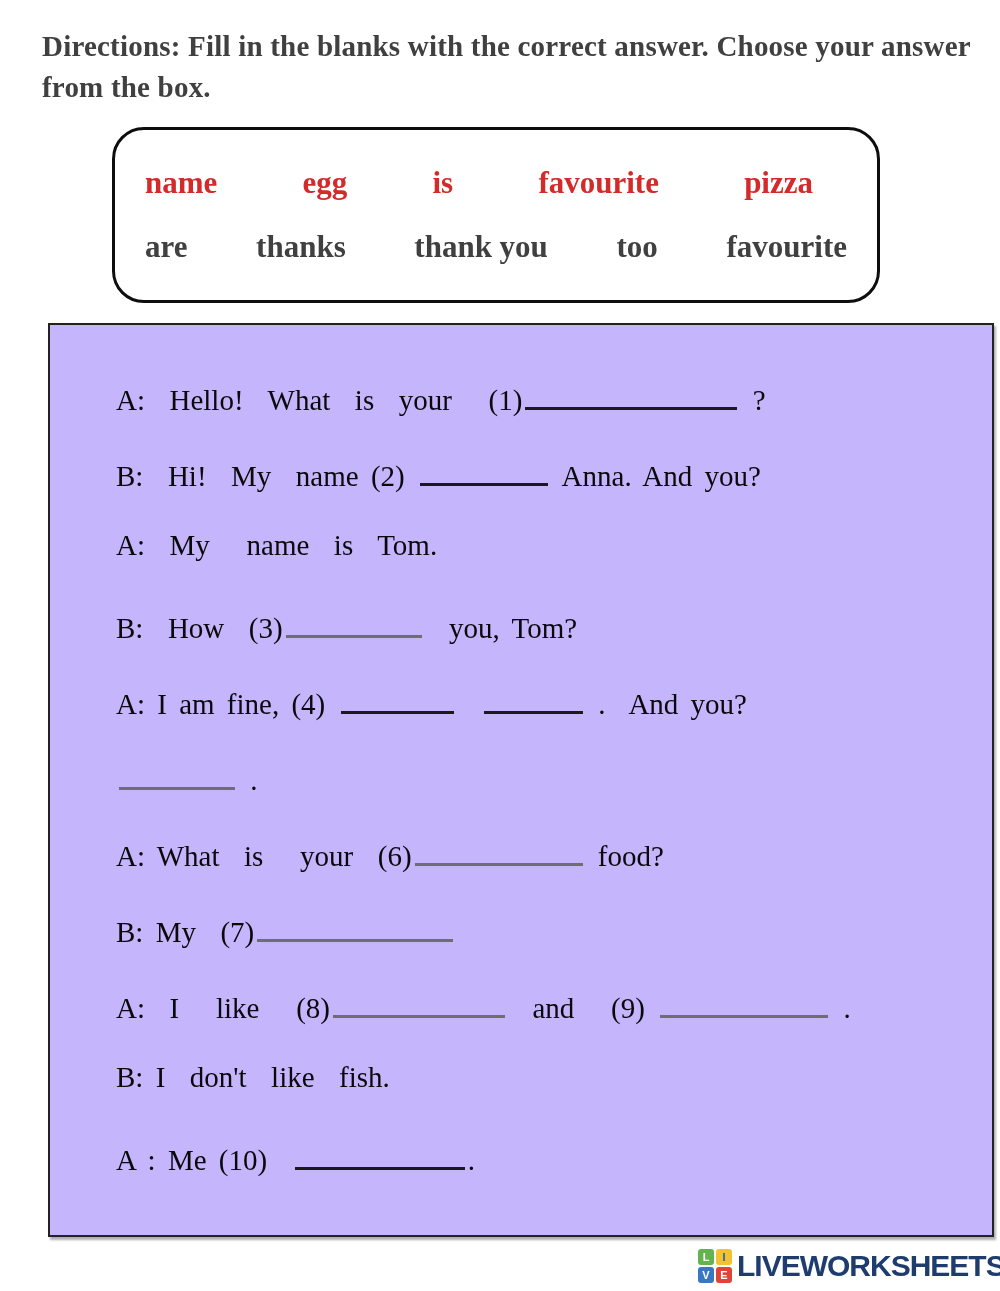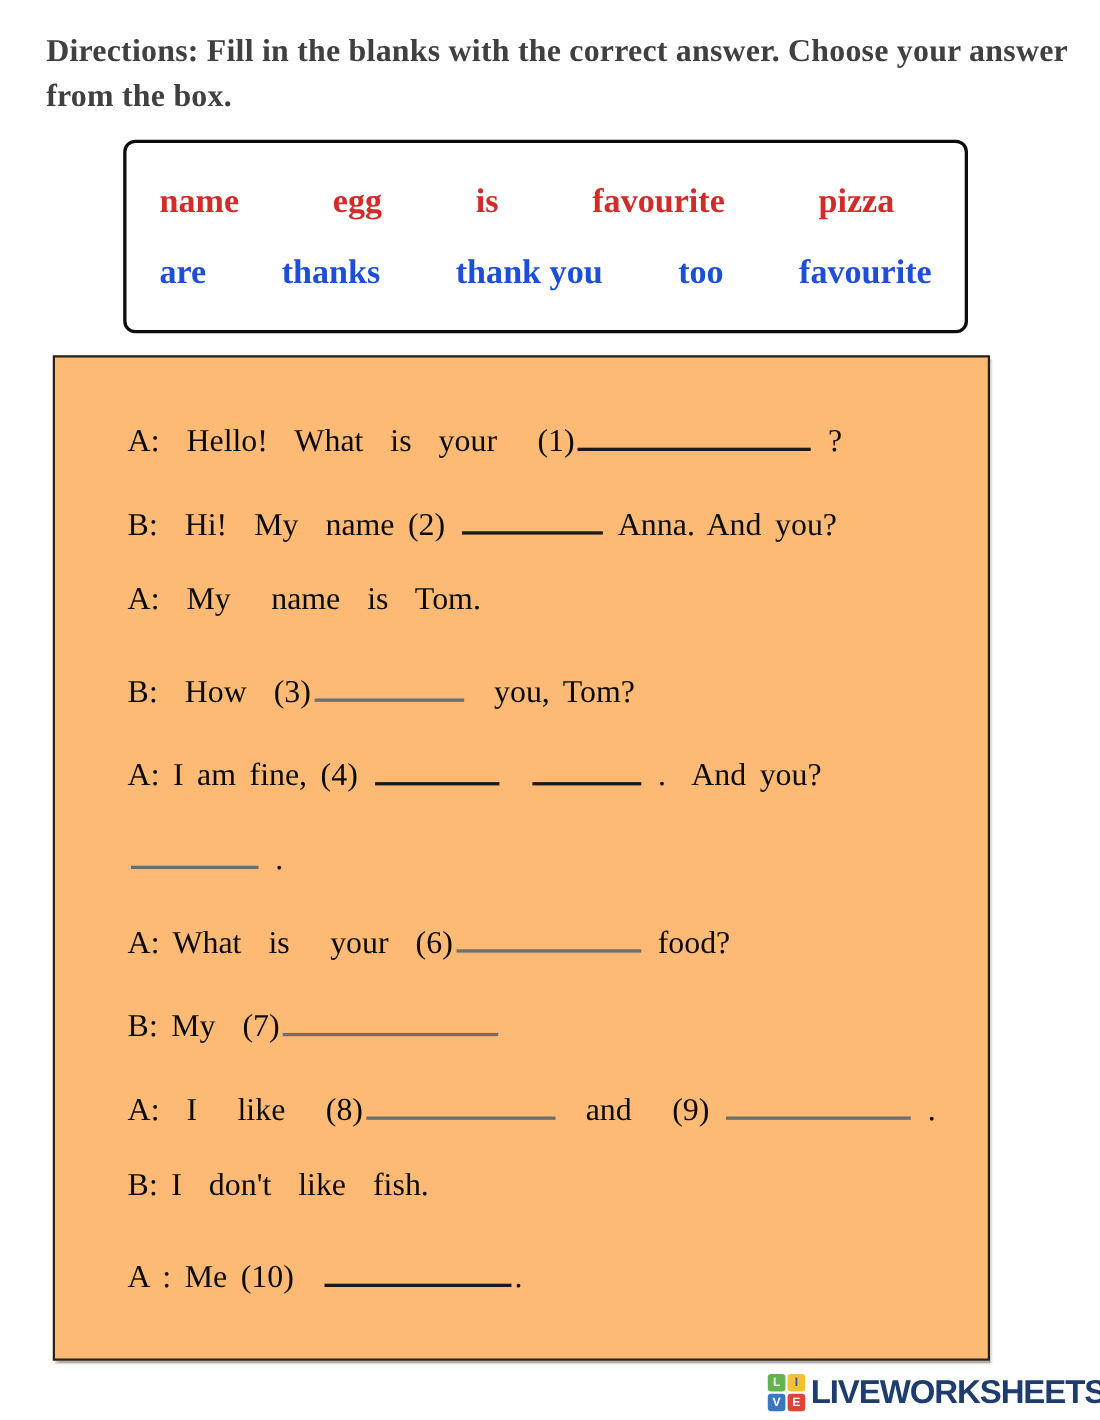--- a/index.html
+++ b/index.html
@@ -13,38 +13,38 @@
   .heading{
     position:absolute;left:42px;top:26px;width:930px;
     margin:0;
     font-size:29px;font-weight:bold;color:#404040;
     line-height:1.42;
     letter-spacing:.2px;
   }
   .word-bank{
     position:absolute;left:112px;top:127px;width:768px;height:176px;
     box-sizing:border-box;
-    border:3px solid #0d0d0d;border-radius:11px;
+    border:3px solid #0d0d0d;border-radius:32px;
     display:flex;flex-direction:column;justify-content:space-evenly;
     padding:8px 0;
     background:#fff;
   }
   .wb-row{
     display:flex;justify-content:space-between;
     padding:0 30px;
     font-size:31px;font-weight:bold;
   }
   .wb-row.row1{padding-right:64px;}
   .dialogue{
-    position:absolute;left:48px;top:323px;width:852px;height:914px;
+    position:absolute;left:48px;top:323px;width:946px;height:914px;
     box-sizing:border-box;
     border:2px solid #222;
     box-shadow:2px 3px 2px rgba(110,110,110,.55);
     padding:28px 10px 0 66px;
-    background:#fdba74;
+    background:#c4b5fd;
     font-size:29px;color:#0a0a0a;
   }
   .dline{
     height:76px;
     display:flex;align-items:baseline;
     word-spacing:5px;
     padding-top:24px;
     box-sizing:border-box;
   }
   .dline span.txt{white-space:pre;}
@@ -87,21 +87,21 @@
   <p class="heading">Directions: Fill in the blanks with the correct answer. Choose your answer from the box.</p>
 
   <div class="word-bank">
     <div class="wb-row row1" style="color: rgb(211, 42, 42);">
         <span>name</span>
         <span>egg</span>
         <span>is</span>
         <span>favourite</span>
         <span>pizza</span>
       </div>
-    <div class="wb-row row2" style="color: #1d4ed8;">
+    <div class="wb-row row2" style="color: #404040;">
         <span>are</span>
         <span>thanks</span>
         <span>thank you</span>
         <span>too</span>
         <span>favourite</span>
       </div>
   </div>
 
   <div class="dialogue" id="dialogue">
       <div class="dline">

